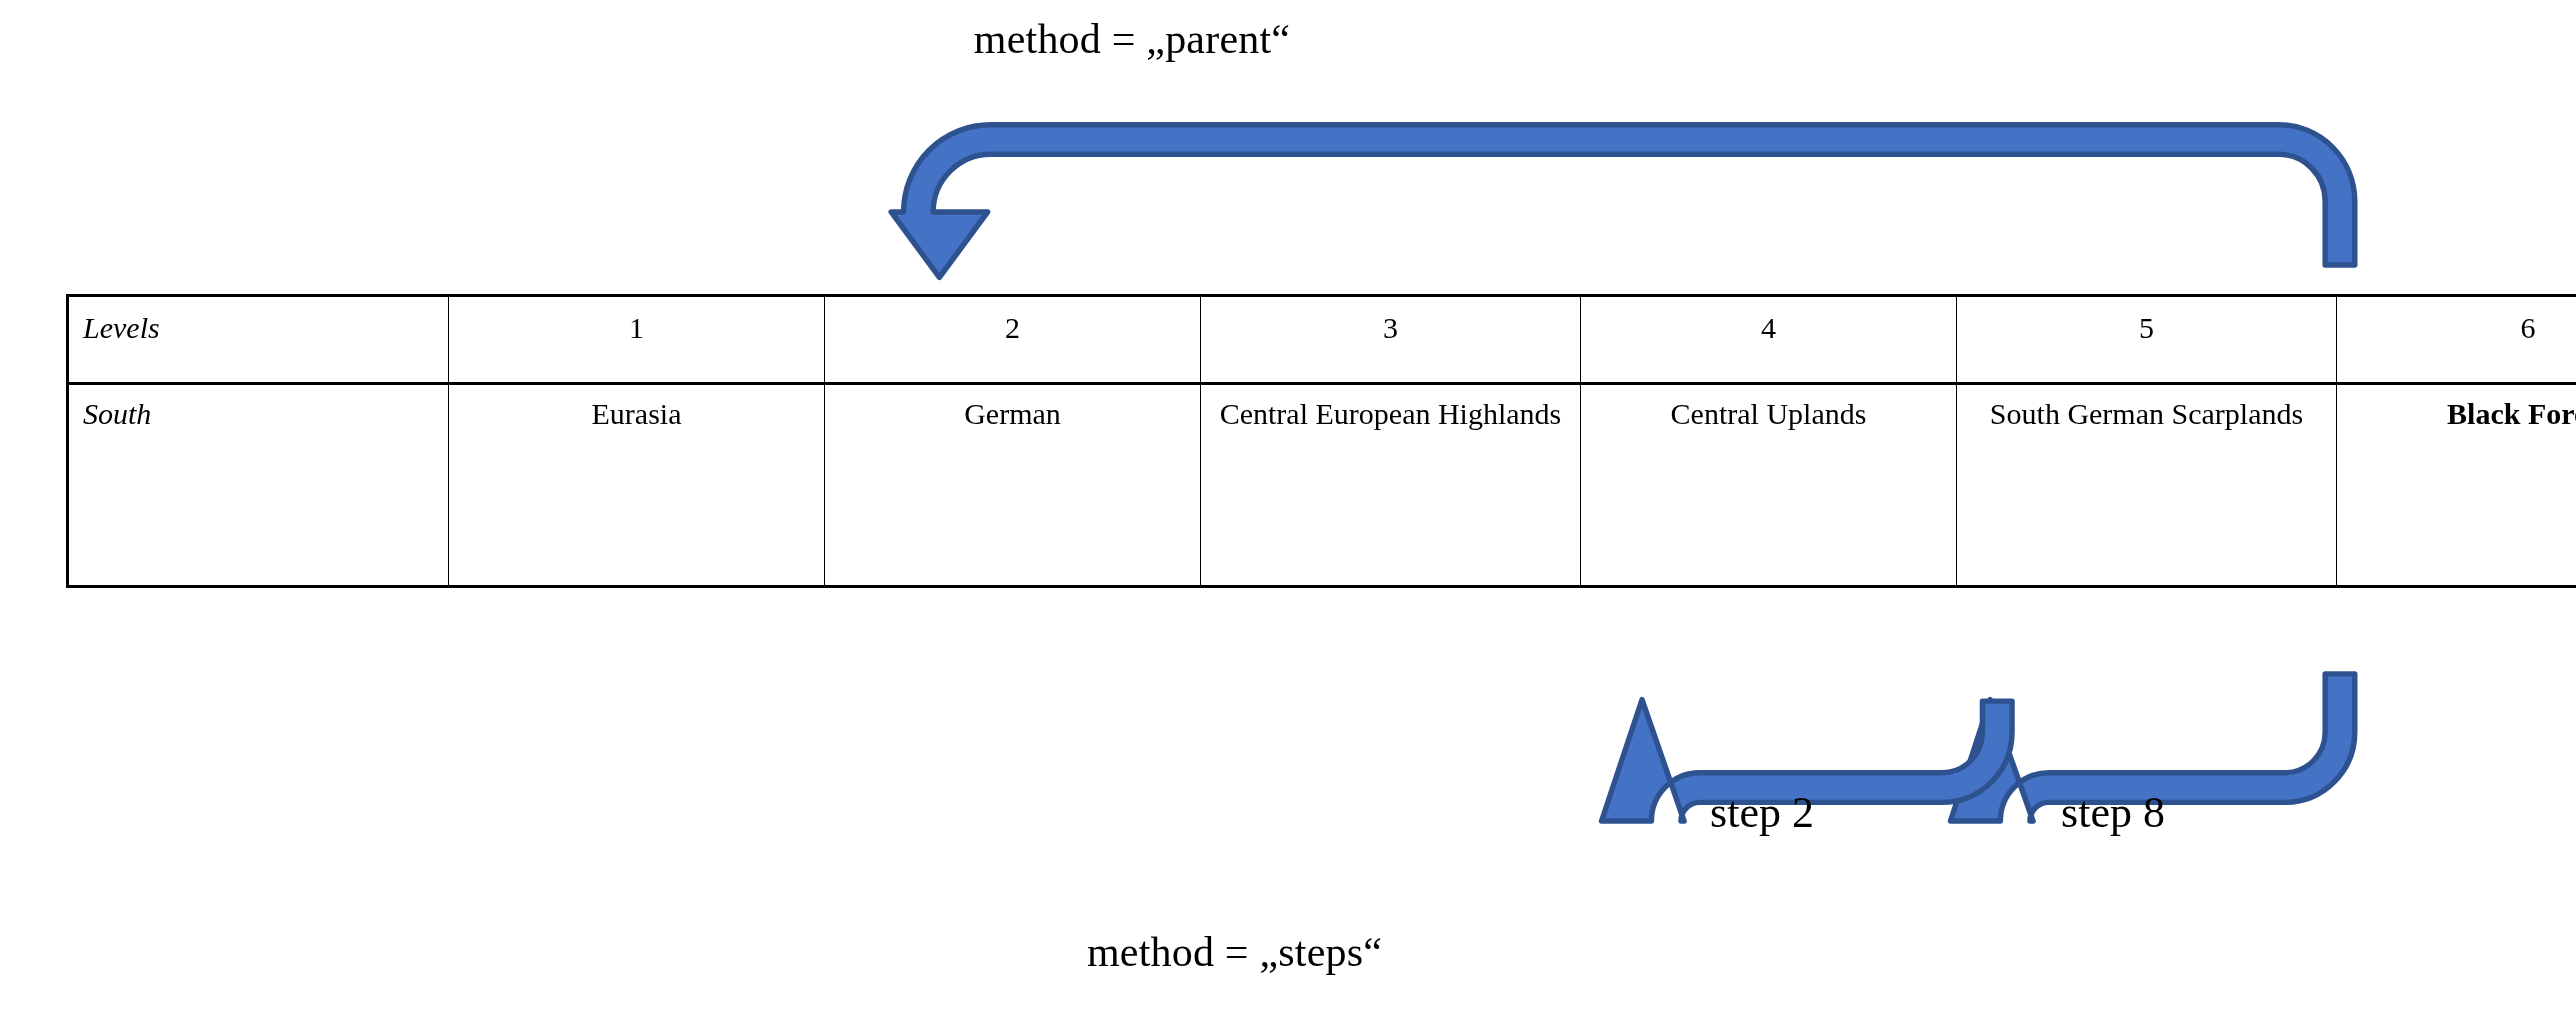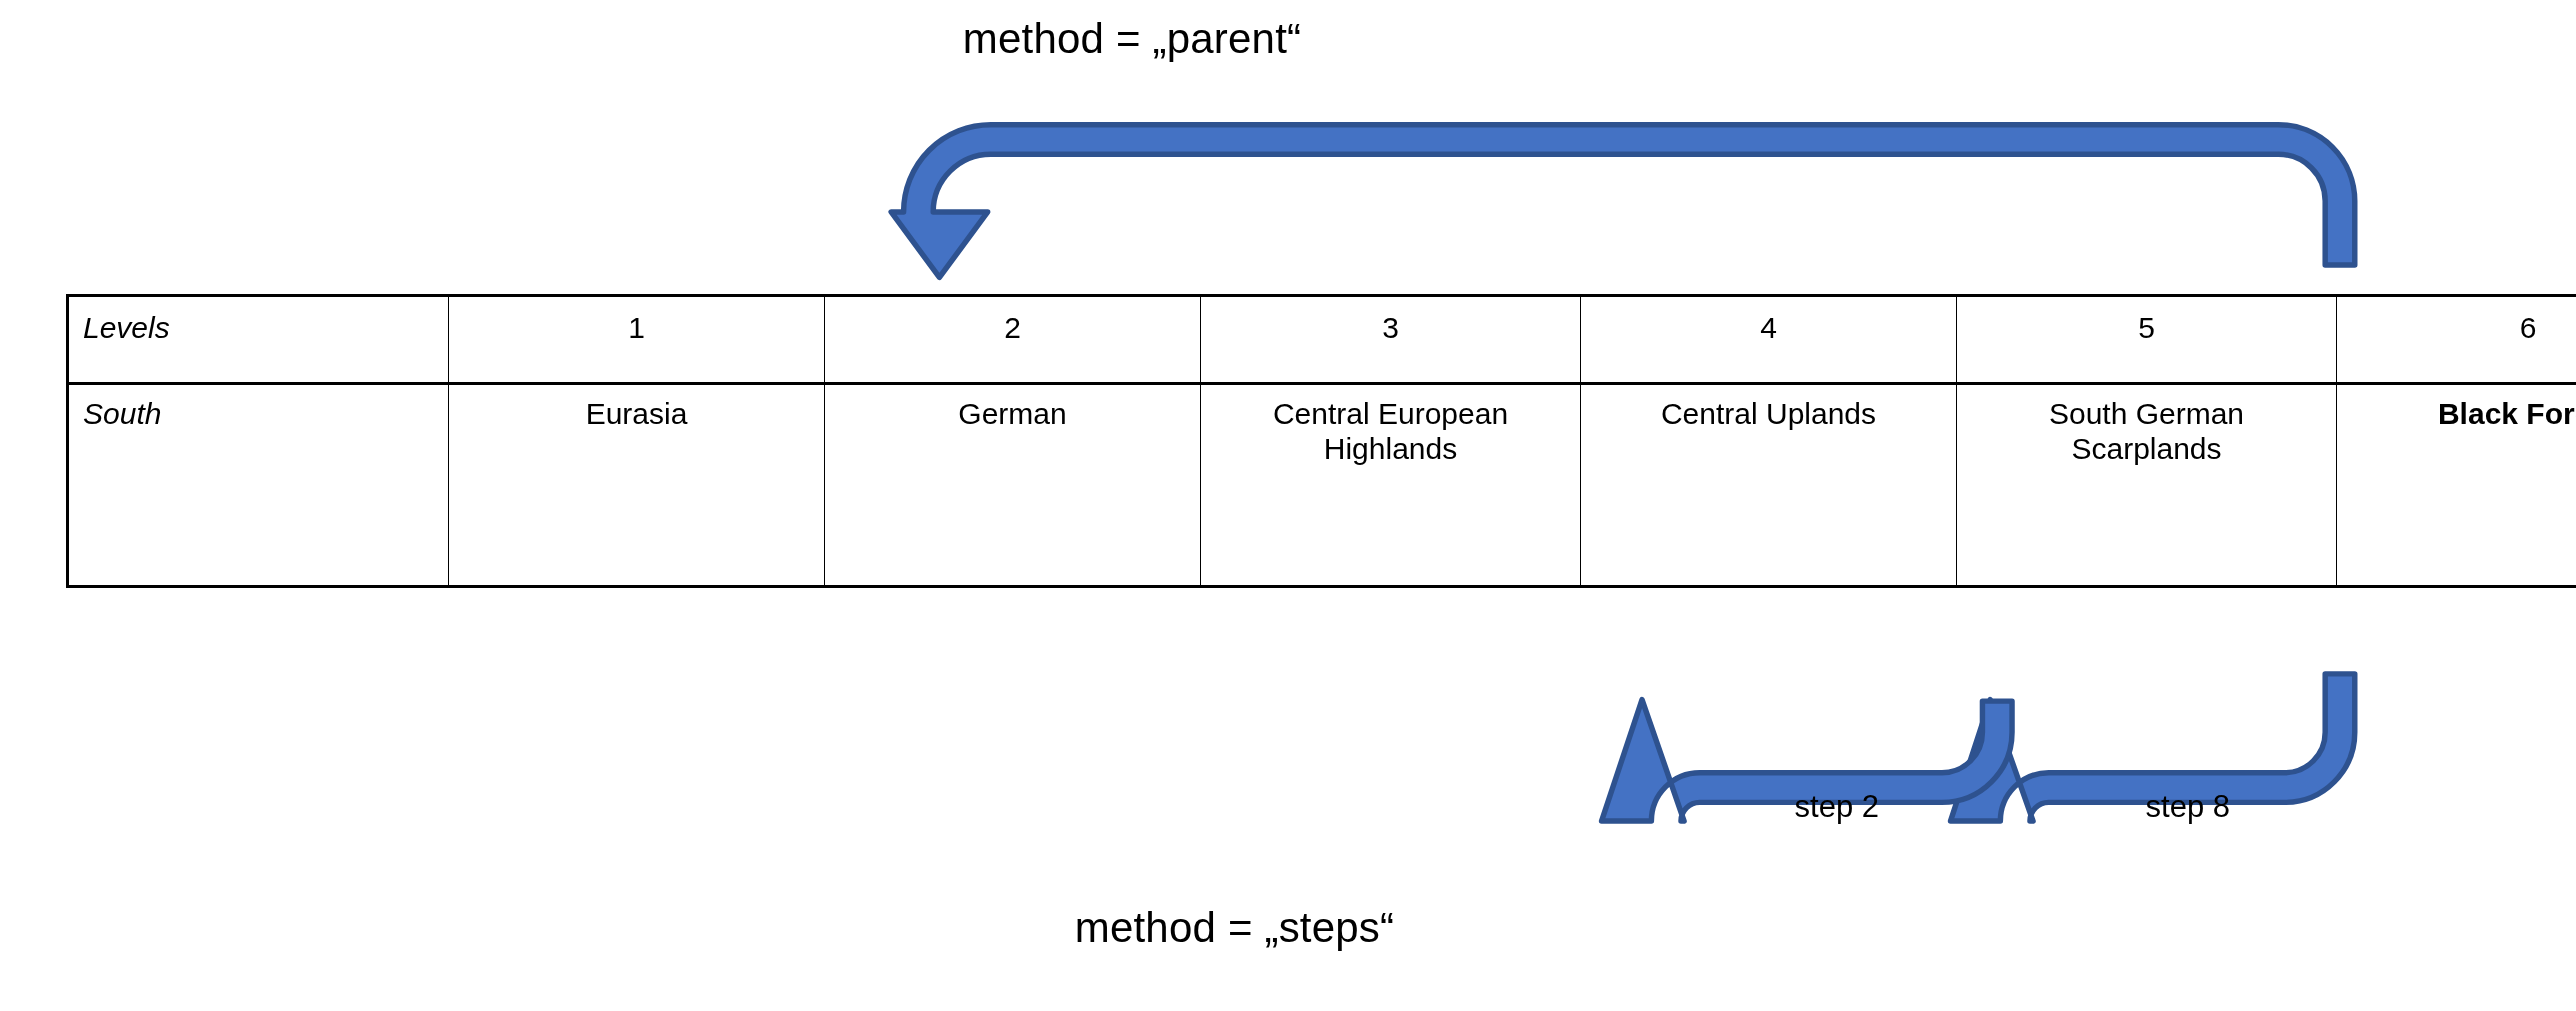--- a/index.html
+++ b/index.html
@@ -10,20 +10,21 @@
   body {
     font-family: "Liberation Sans", sans-serif;
     color: #000000;
   }
   #stage {
     position: relative;
     width: 2576px;
     height: 1012px;
     background: #ffffff;
     overflow: hidden;
+    font-family: Liberation Serif, serif;
   }
 
   
   .caption {
     position: absolute;
     font-size: 42px;
     line-height: 1.1;
     color: #000000;
     white-space: nowrap;
     letter-spacing: 0.2px;
@@ -31,35 +32,35 @@
   #caption-parent {
     left: 0;
     top: 15.6px;
     width: 2576px;
     text-align: center;
     
     transform: translateX(-156px);
   }
   #caption-steps {
     left: 0;
-    top: 905px;
+    top: 929px;
     width: 2576px;
     text-align: center;
     transform: translateX(884px);
     width: 701px;
   }
 
   
   .step-label {
     position: absolute;
-    font-size: 31px;
+    font-size: 44px;
     line-height: 1;
     color: #000000;
     white-space: nowrap;
-    text-align: right;
+    text-align: center;
     width: 234px;
   }
   #step-label-2 { left: 1645px; top: 791px; }
   #step-label-1 { left: 1996px; top: 791px; }
 
   
   #levels-table {
     position: absolute;
     left: 66px;
     top: 294px;

